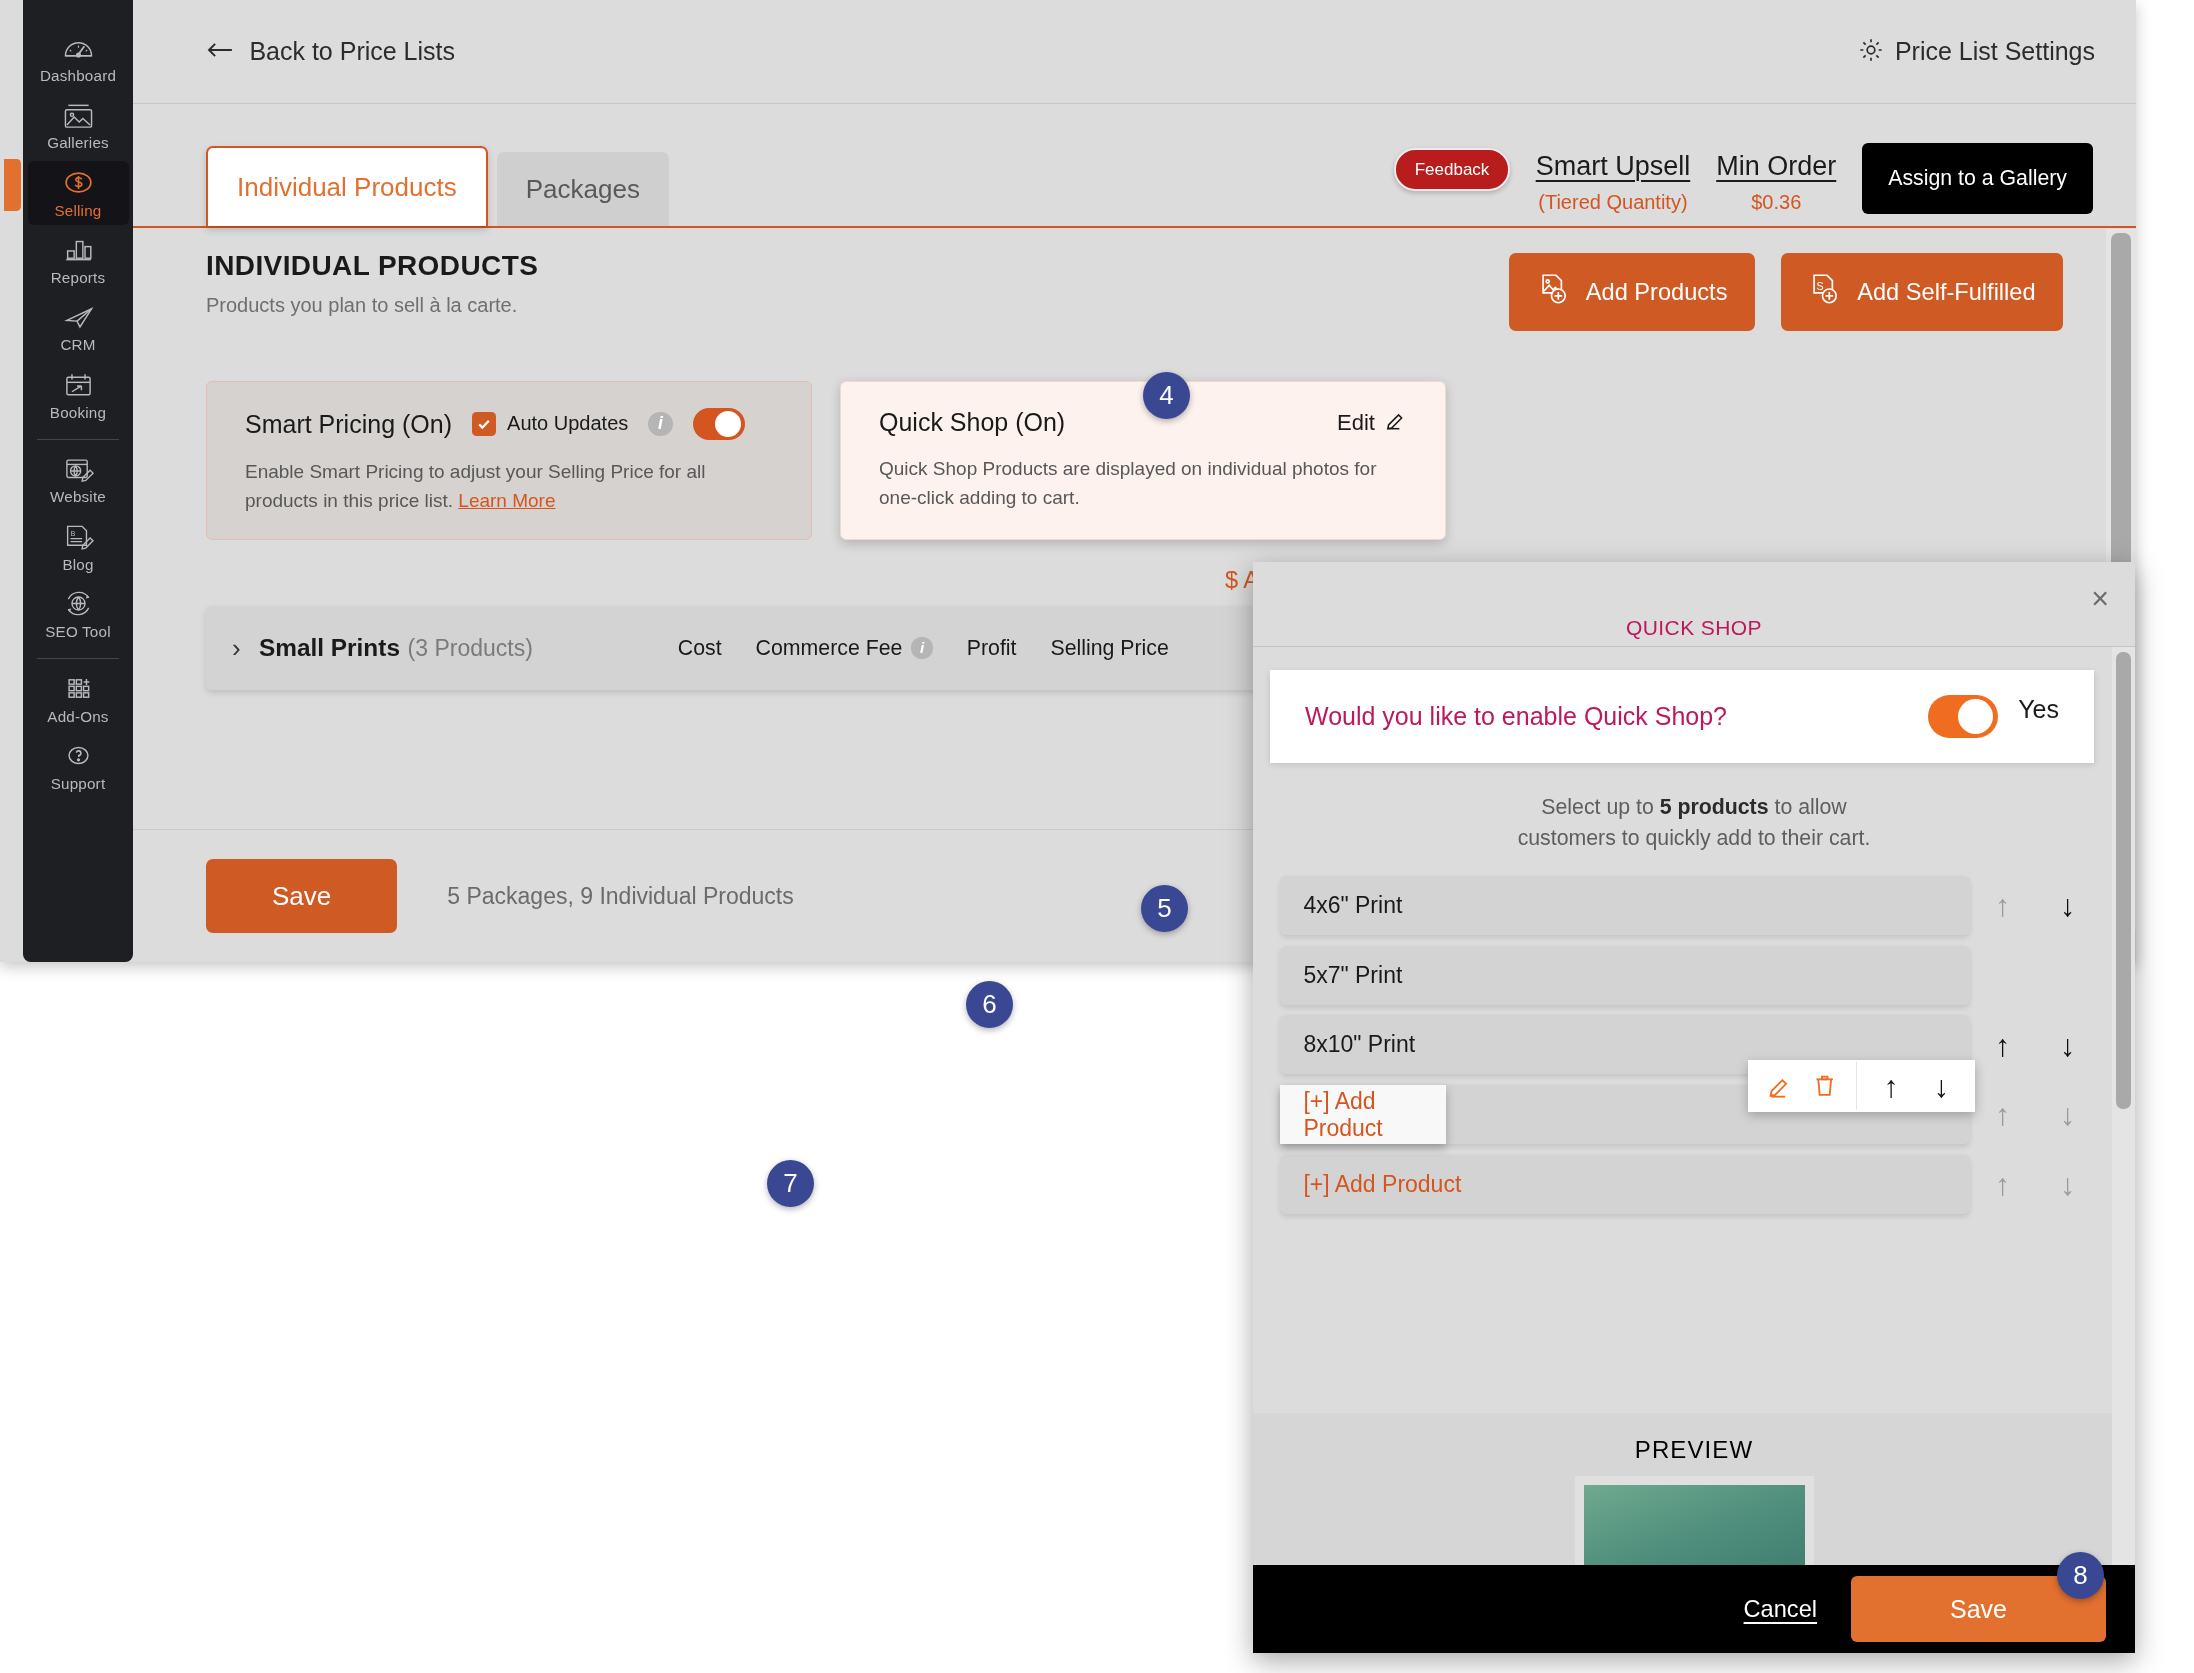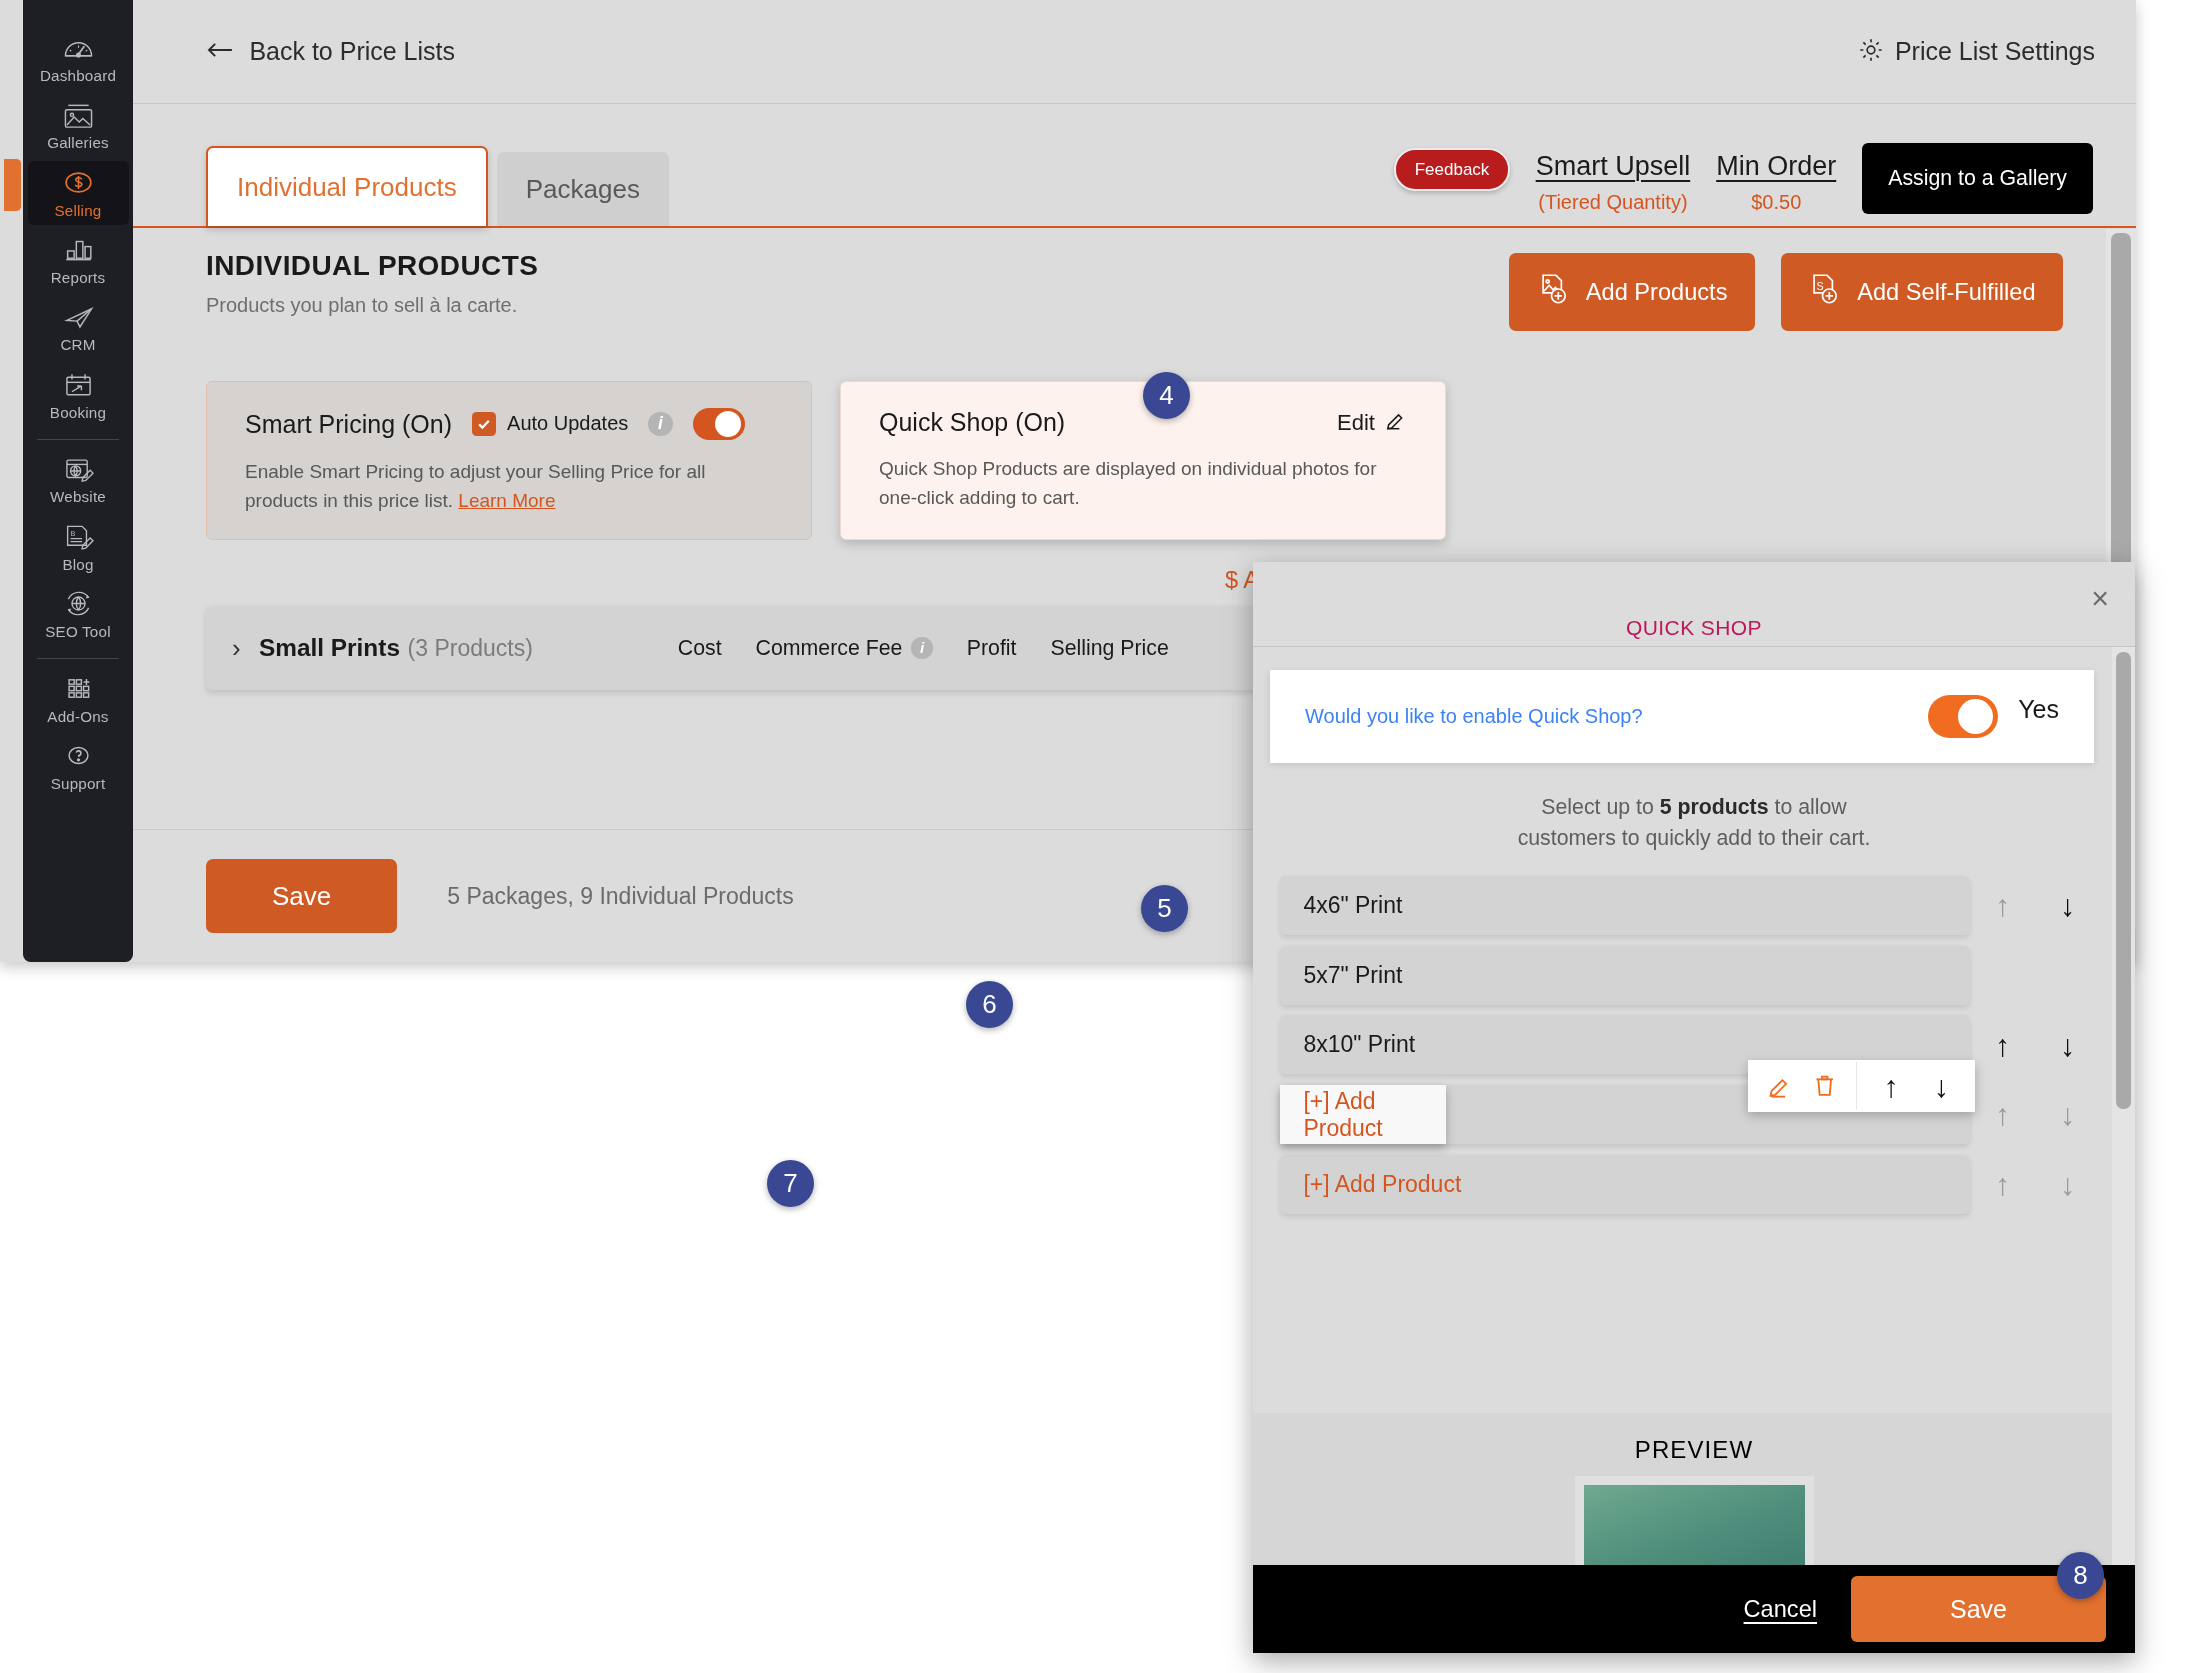--- a/index.html
+++ b/index.html
@@ -174,21 +174,21 @@
   }
   .modal-title { font-size: 21px; color:#be185d; letter-spacing: 0.4px; margin-top: 48px; }
   .modal-close { position:absolute; right: 26px; top: 21.3px; font-size: 30.5px; color:#6b6b6b; cursor:pointer; line-height:1; }
   .modal-body { flex: 1; position:relative; overflow:hidden; }
 
   .enable-row {
     position:absolute; left: 17px; top: 23px; width: 824px; height: 93px;
     background:#fff; display:flex; align-items:center; padding: 0 35px;
     justify-content:space-between; box-shadow: 0 2.3px 6.9px rgba(0,0,0,.13);
   }
-  .enable-q { font-size: 20px; color:#3b82f6; }
+  .enable-q { font-size: 25px; color:#be185d; }
   .enable-right { display:flex; align-items:flex-start; gap: 20px; }
   .big-toggle { width: 70px; height: 43px; border-radius: 23px; background:#ef6c20; position:relative; cursor:pointer; }
   .big-toggle .knob { position:absolute; top:3.8px; right:5.3px; width:35px; height:35px; border-radius:50%; background:#fff; }
   .enable-yes { font-size: 25px; color:#1a1a1a; }
 
   .select-note {
     position:absolute; top: 145px; left:0; right:0; text-align:center;
     font-size: 21.3px; color:#5e5e5e; line-height:1.45;
   }
   .select-note b { color:#2b2b2b; }
@@ -423,21 +423,21 @@
         </div>
       </div>
       <div class="topactions">
         <div class="feedback-pill">Feedback</div>
         <div class="mini-link">
           <div class="t">Smart Upsell</div>
           <div class="s">(Tiered Quantity)</div>
         </div>
         <div class="mini-link">
           <div class="t">Min Order</div>
-          <div class="s">$0.50</div>
+          <div class="s">$0.36</div>
         </div>
         <button class="assign-btn">Assign to a Gallery</button>
       </div>
     </div>
 
     <div class="section-head">
       <div>
         <div class="sh-title">INDIVIDUAL PRODUCTS</div>
         <div class="sh-sub">Products you plan to sell à la carte.</div>
       </div>

